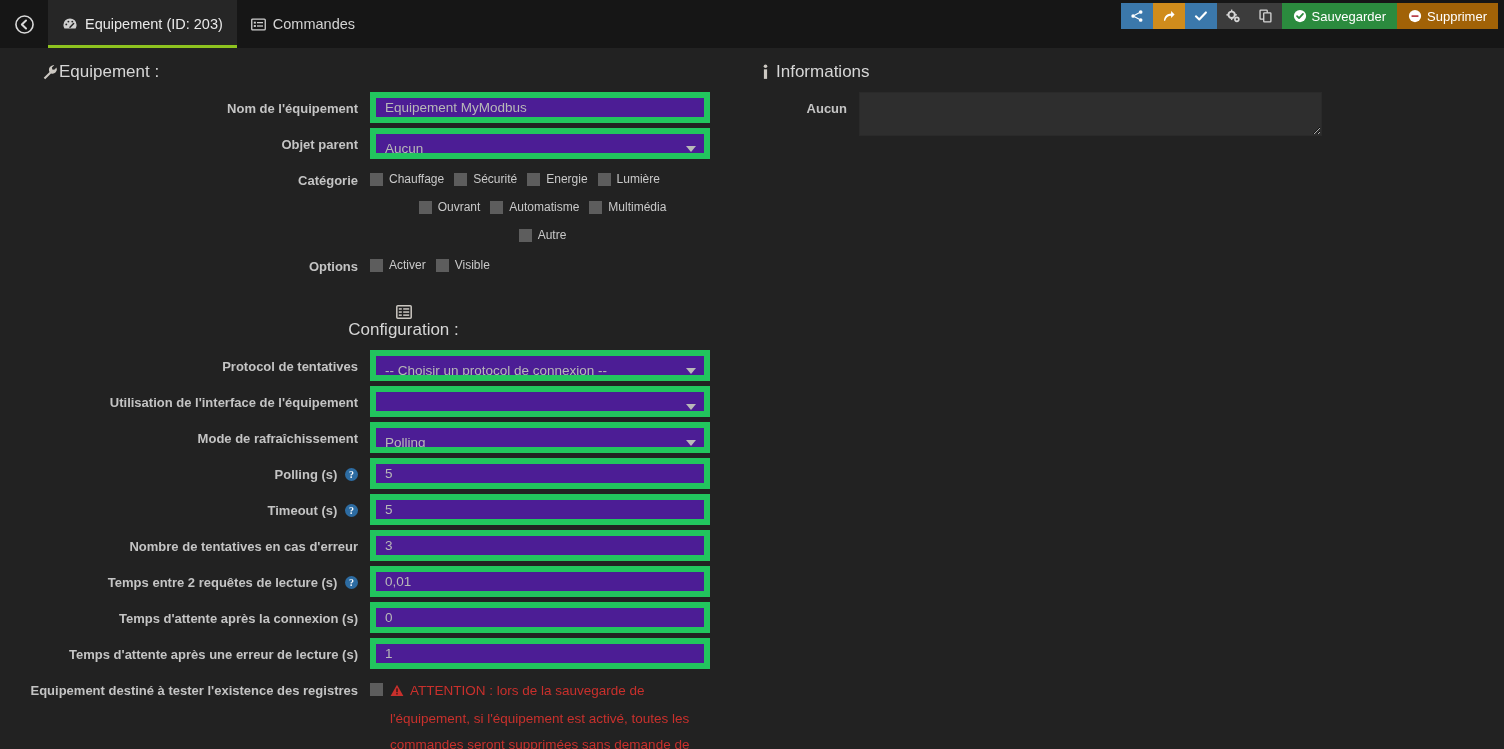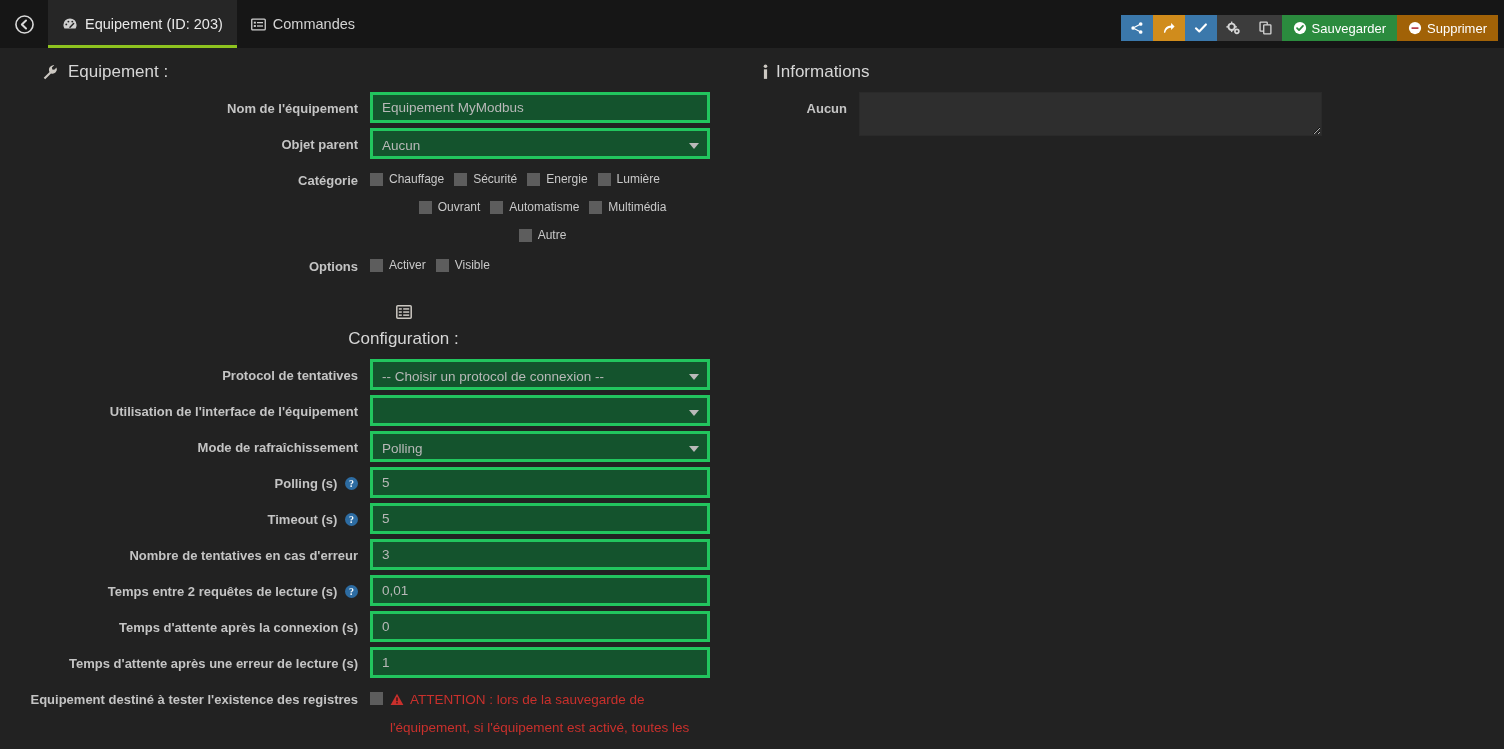--- a/index.html
+++ b/index.html
@@ -46,21 +46,21 @@
     position: absolute;
     left: 0; right: 0; bottom: 0;
     height: 3px;
     background: #8ec31f;
   }
   .tab .tab-ico { display:flex; align-items:center; color:#cfcfcf; }
 
   .tools {
     position: absolute;
     right: 6px;
-    top: 15px;
+    top: 3px;
     display: flex;
     align-items: stretch;
     height: 26px;
   }
   .tbtn {
     display: flex; align-items: center; justify-content: center;
     gap: 5px;
     padding: 0 9px;
     font-size: 13px;
     color: #ffffff;
@@ -79,21 +79,21 @@
   
   .page {
     position: relative;
     height: 701px;
     background: #222222;
   }
   .col-left  { position: absolute; left: 0;   top: 0; width: 765px; }
   .col-right { position: absolute; left: 751px; top: 0; width: 739px; }
 
   .legend {
-    display: flex; align-items: center; gap: 9px;
+    display: flex; align-items: center; gap: 0;
     color: #d6d6d6;
     font-size: 17px;
     padding: 14px 0 10px 42px;
   }
   .legend.right { padding-left: 9px; gap: 5px; }
   .legend .lico { display:flex; align-items:center; color:#ccc8c2; }
 
   .row {
     display: flex;
     align-items: flex-start;
@@ -112,22 +112,22 @@
   .lbl .qm {
     display: inline-block;
     vertical-align: 1px;
     margin-left: 4px;
   }
   .ctrl { width: 340px; }
 
   input.txt, .selbox {
     width: 340px;
     height: 31px;
-    background: #14532d;
-    border: 3px solid #22c55e;
+    background: #4c1d95;
+    border: 6px solid #22c55e;
     border-radius: 0;
     color: #b8b8b8;
     font-size: 13.5px;
     font-family: inherit;
     padding: 0 9px;
     display: block;
   }
   input.txt { line-height: 31px; }
   .selbox {
     position: relative;

